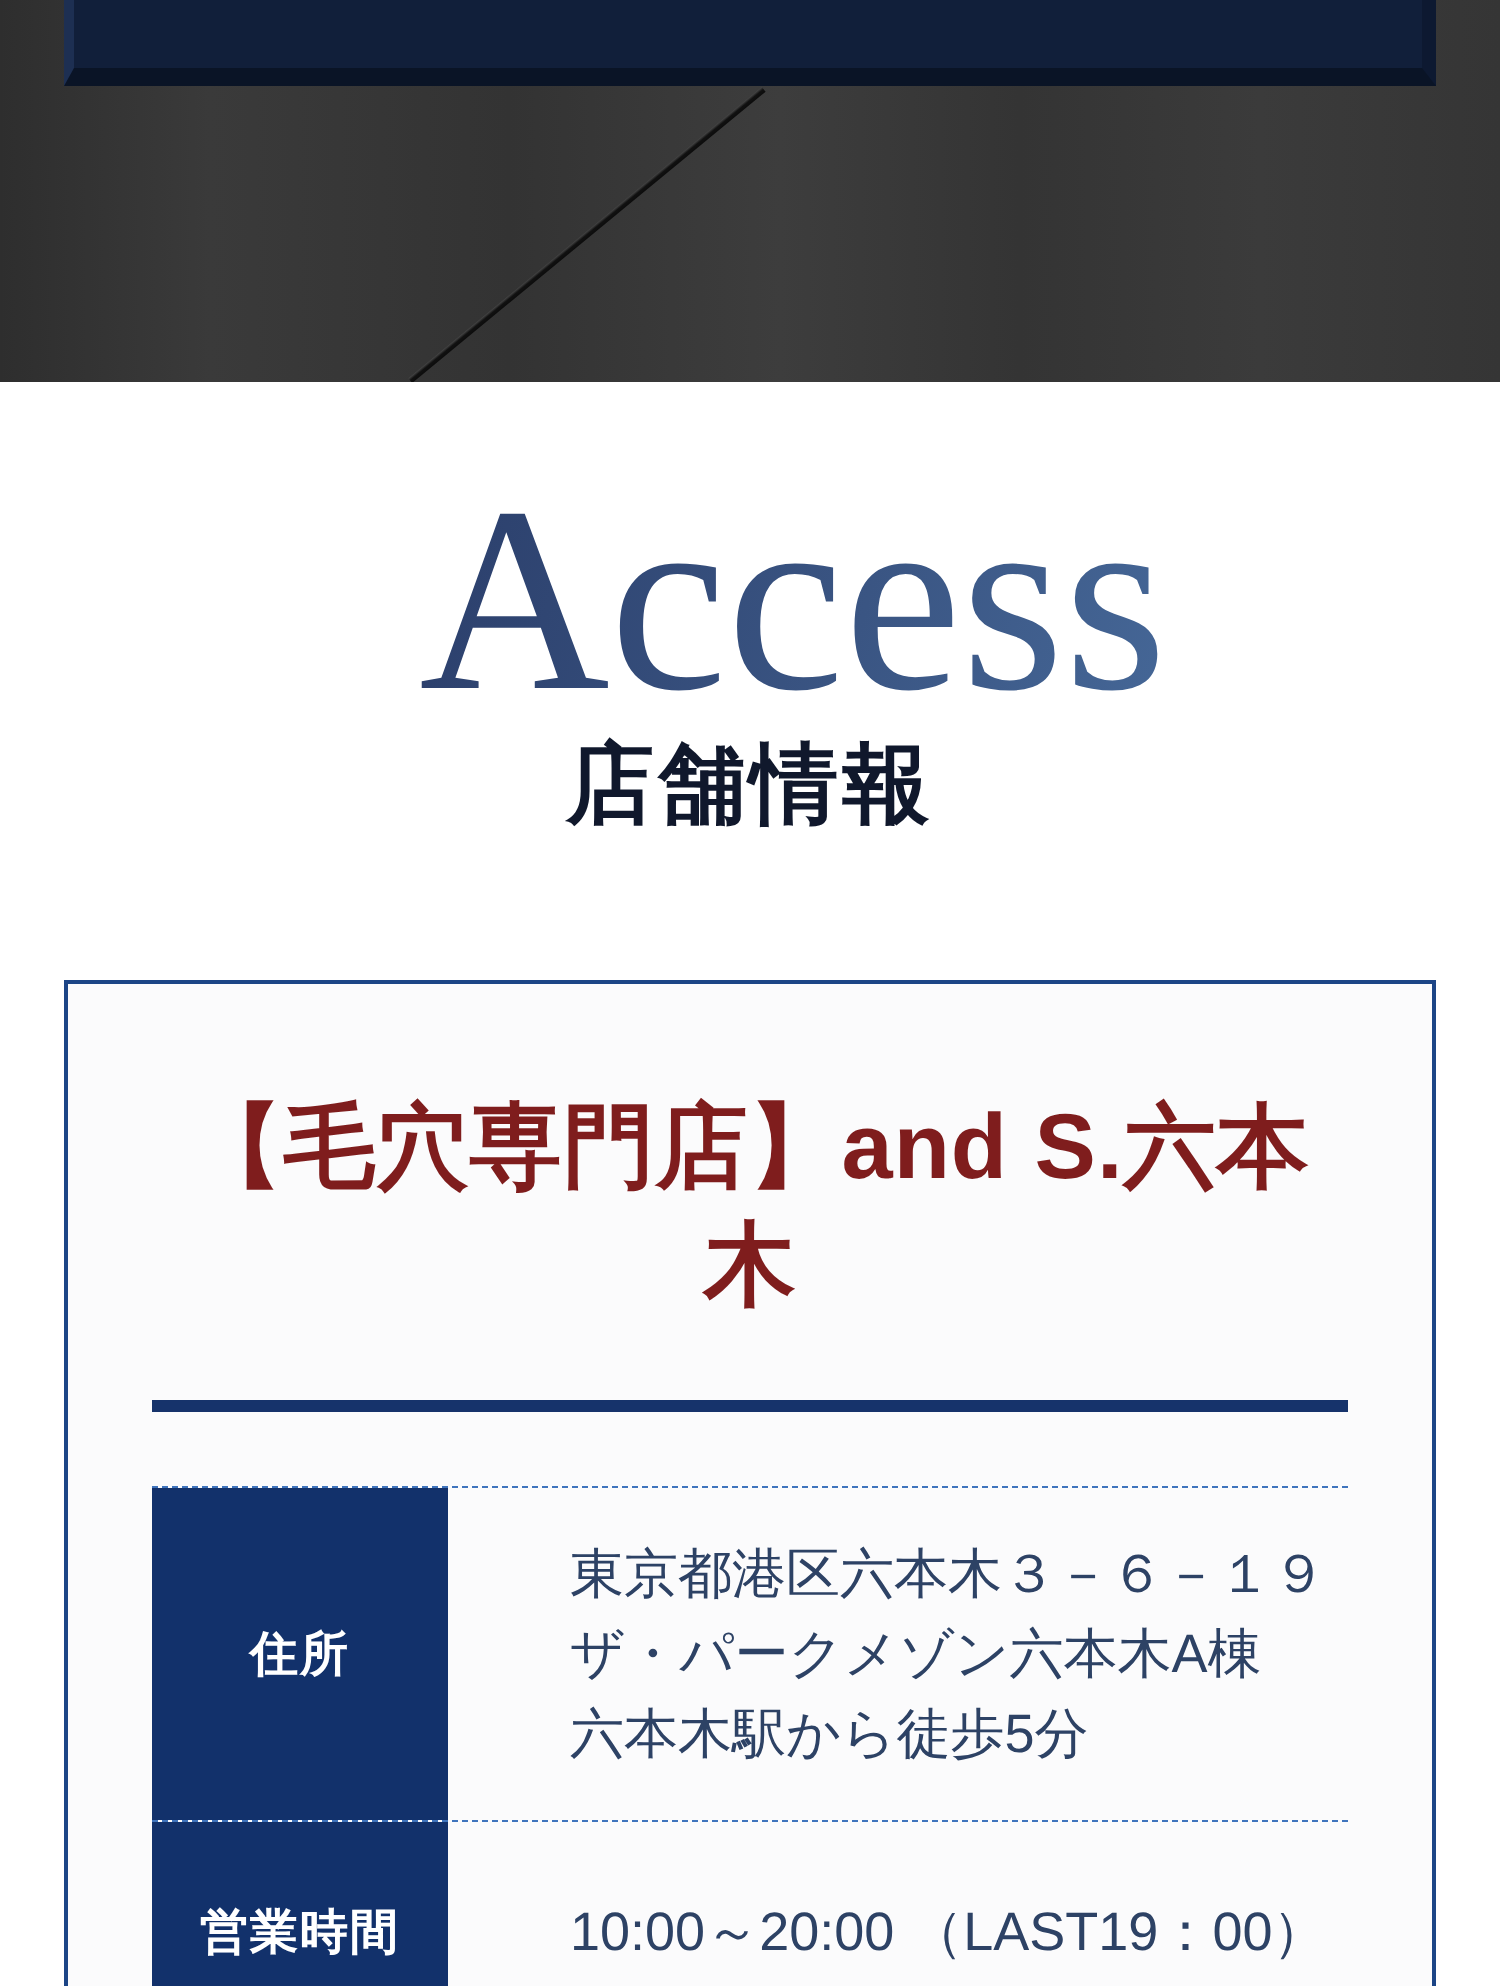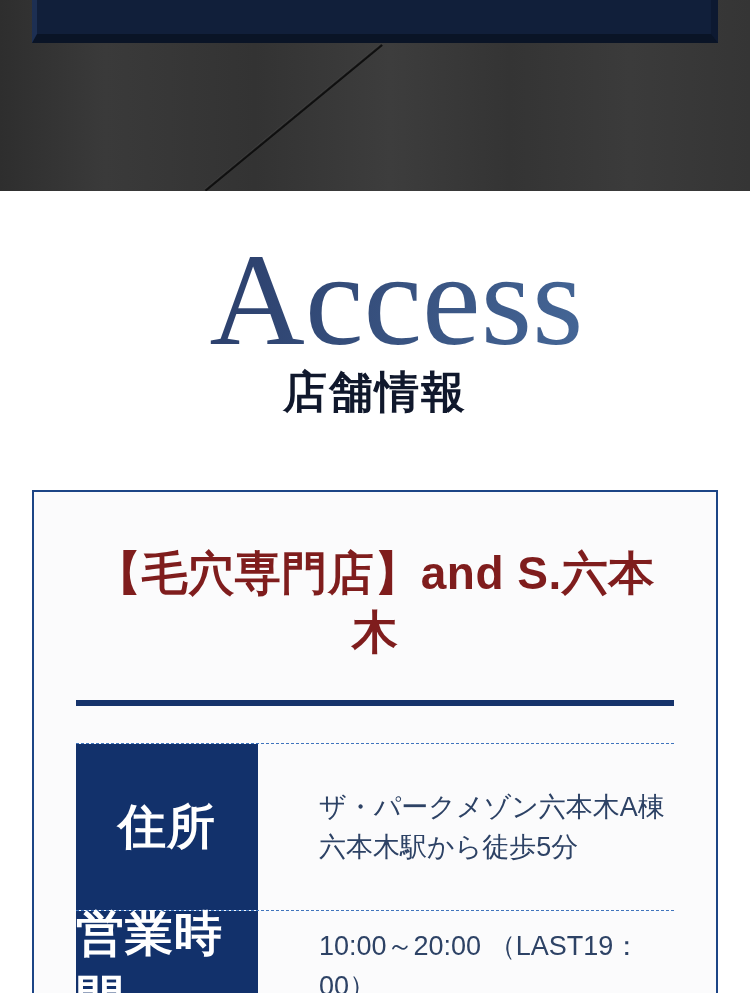--- a/index.html
+++ b/index.html
@@ -85,25 +85,25 @@
   }
 
   .info-table { margin-top: 37px; }
   .info-row {
     display: flex;
     border-top: 1px dashed #3f74bd;
   }
   .info-row.row-address { height: 167px; }
   .info-row.row-hours   { height: 111px; }
   .info-label {
-    width: 182px;
+    width: 148px;
     background: #12316b;
     color: #ffffff;
     font-weight: bold;
-    font-size: 48px;
+    font-size: 24px;
     display: flex;
     align-items: center;
     justify-content: center;
     letter-spacing: 1px;
   }
   .info-value {
     flex: 1;
     padding-left: 61px;
     display: flex;
     flex-direction: column;
@@ -128,20 +128,21 @@
 
 <div class="store-card">
   <h2 class="store-name">【毛穴専門店】and S.六本木</h2>
   <div class="store-name-rule"></div>
 
   <div class="info-table">
 
     <div class="info-row row-address">
       <div class="info-label">住所</div>
       <div class="info-value">
+        <div>東京都港区六本木３－６－１９</div>
         <div>ザ・パークメゾン六本木A棟</div>
         <div>六本木駅から徒歩5分</div>
       </div>
     </div>
 
     <div class="info-row row-hours">
       <div class="info-label">営業時間</div>
       <div class="info-value">
         <div>10:00～20:00 （LAST19：00）</div>
       </div>

